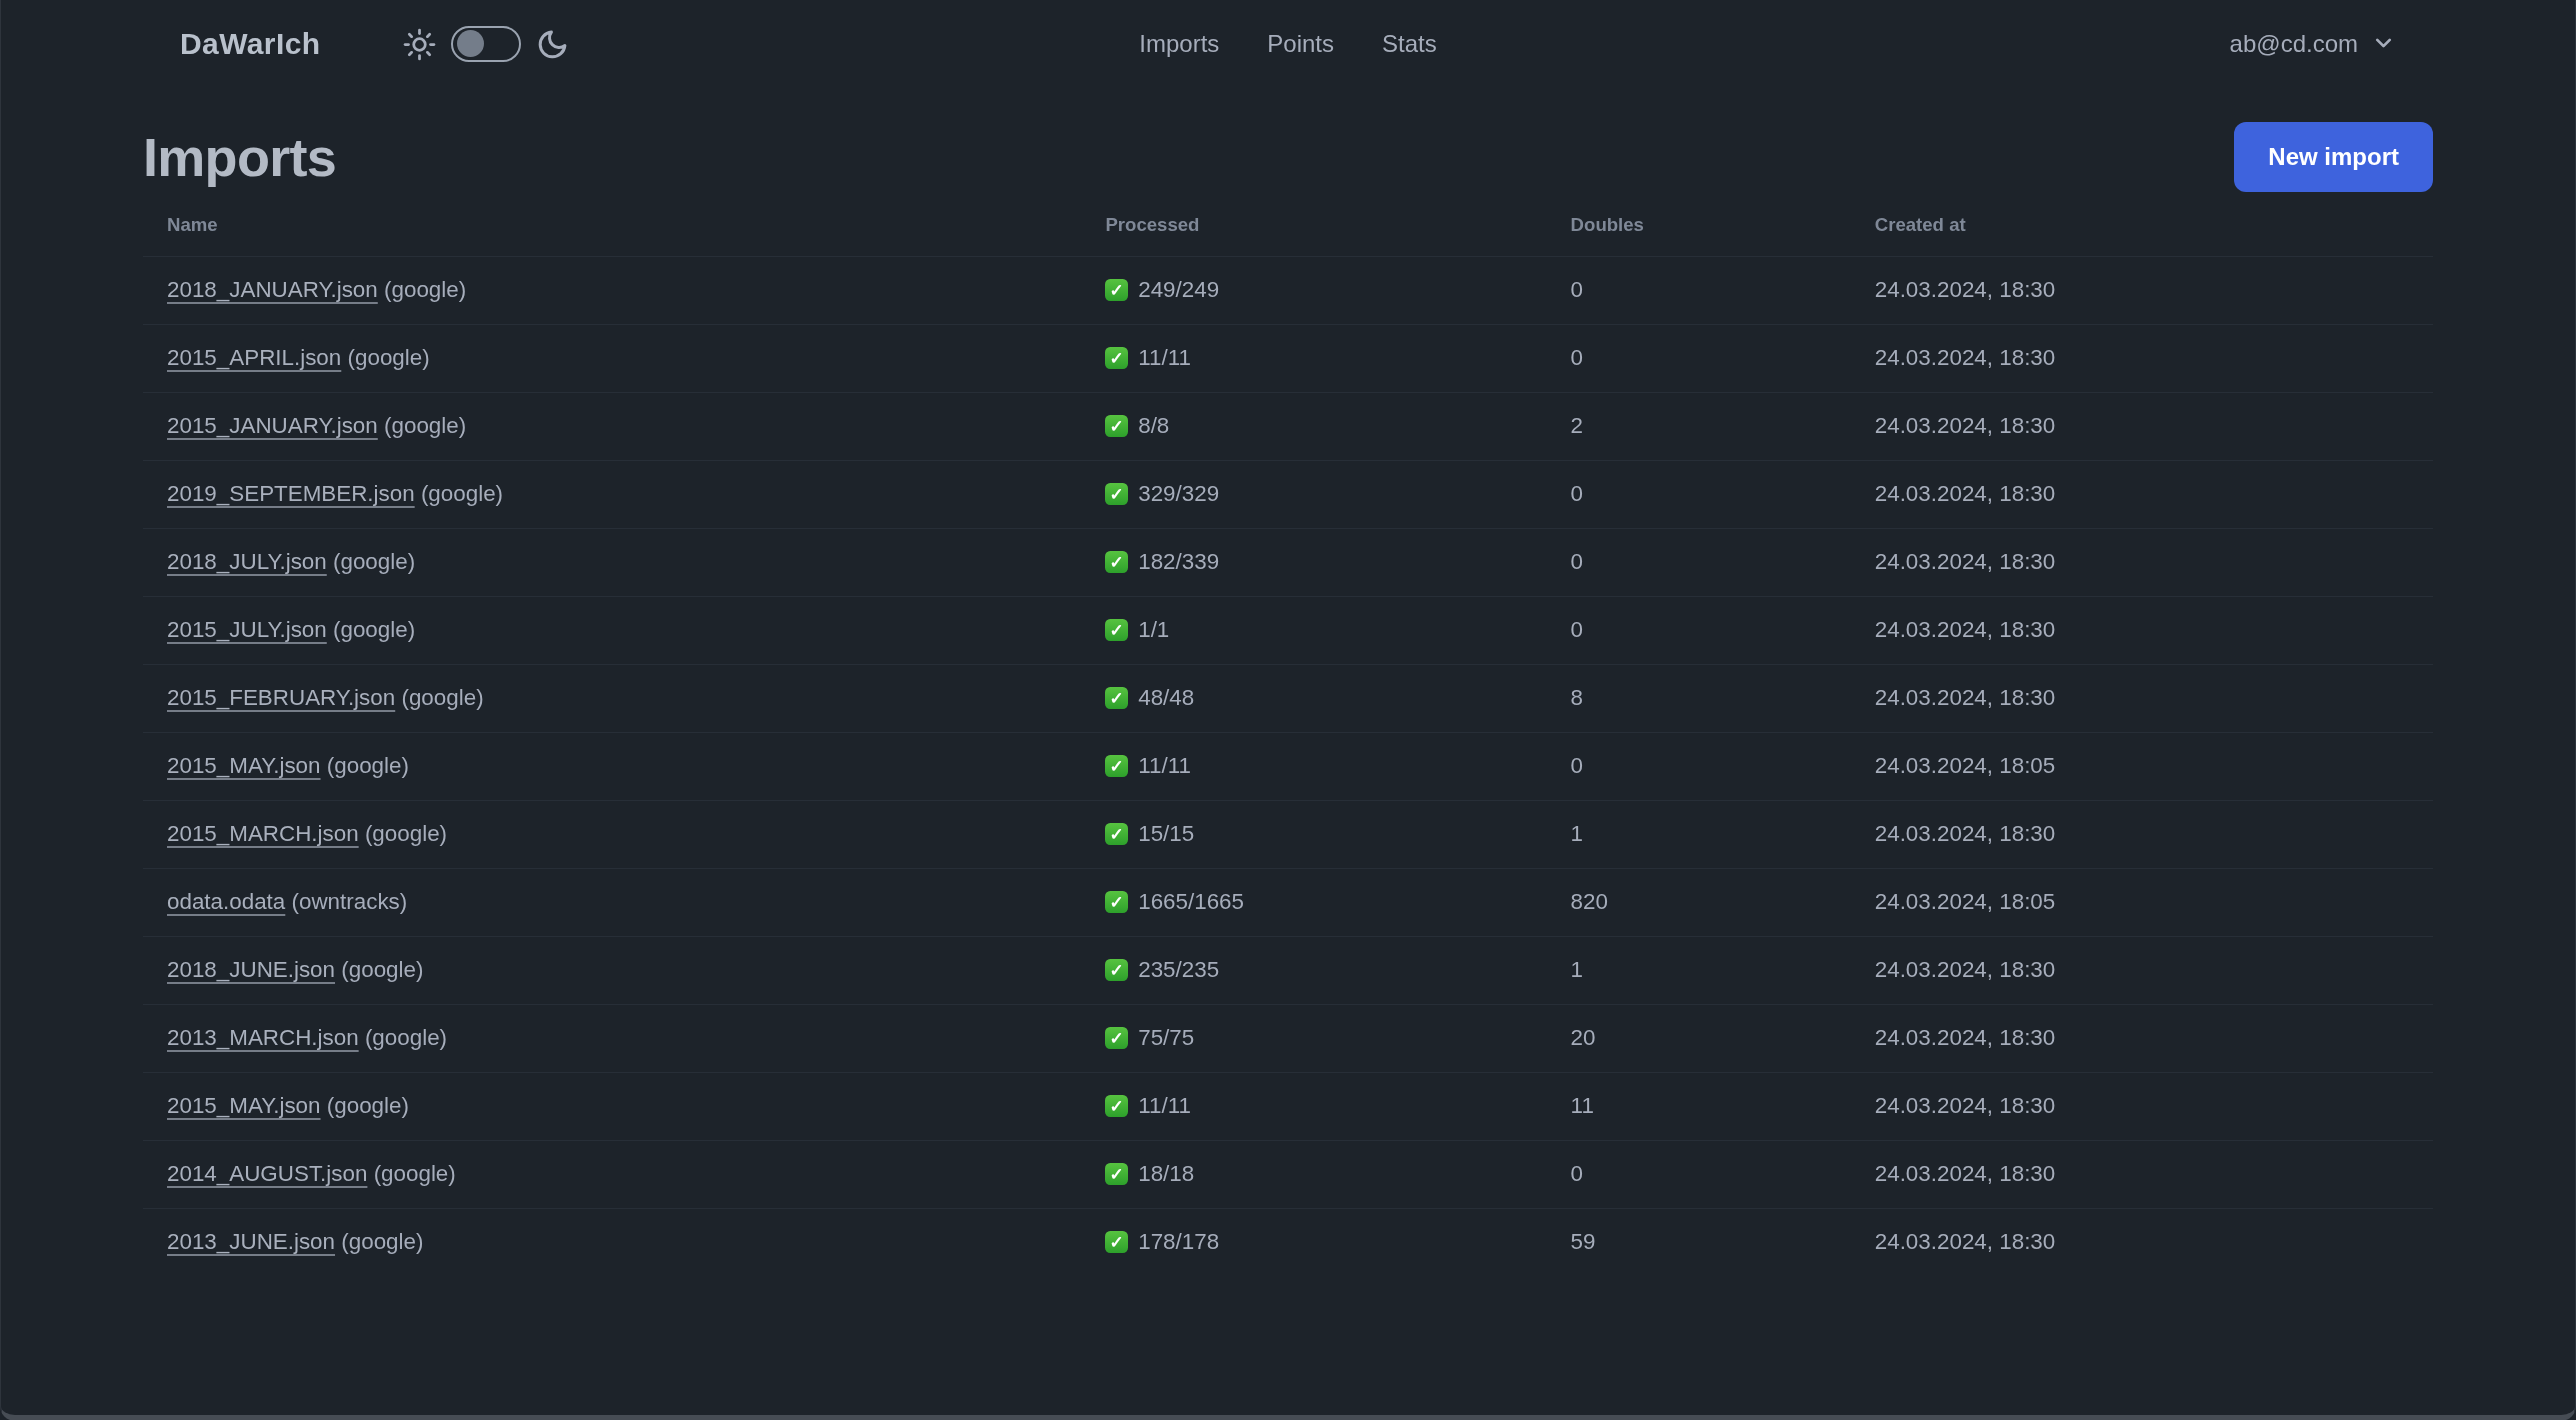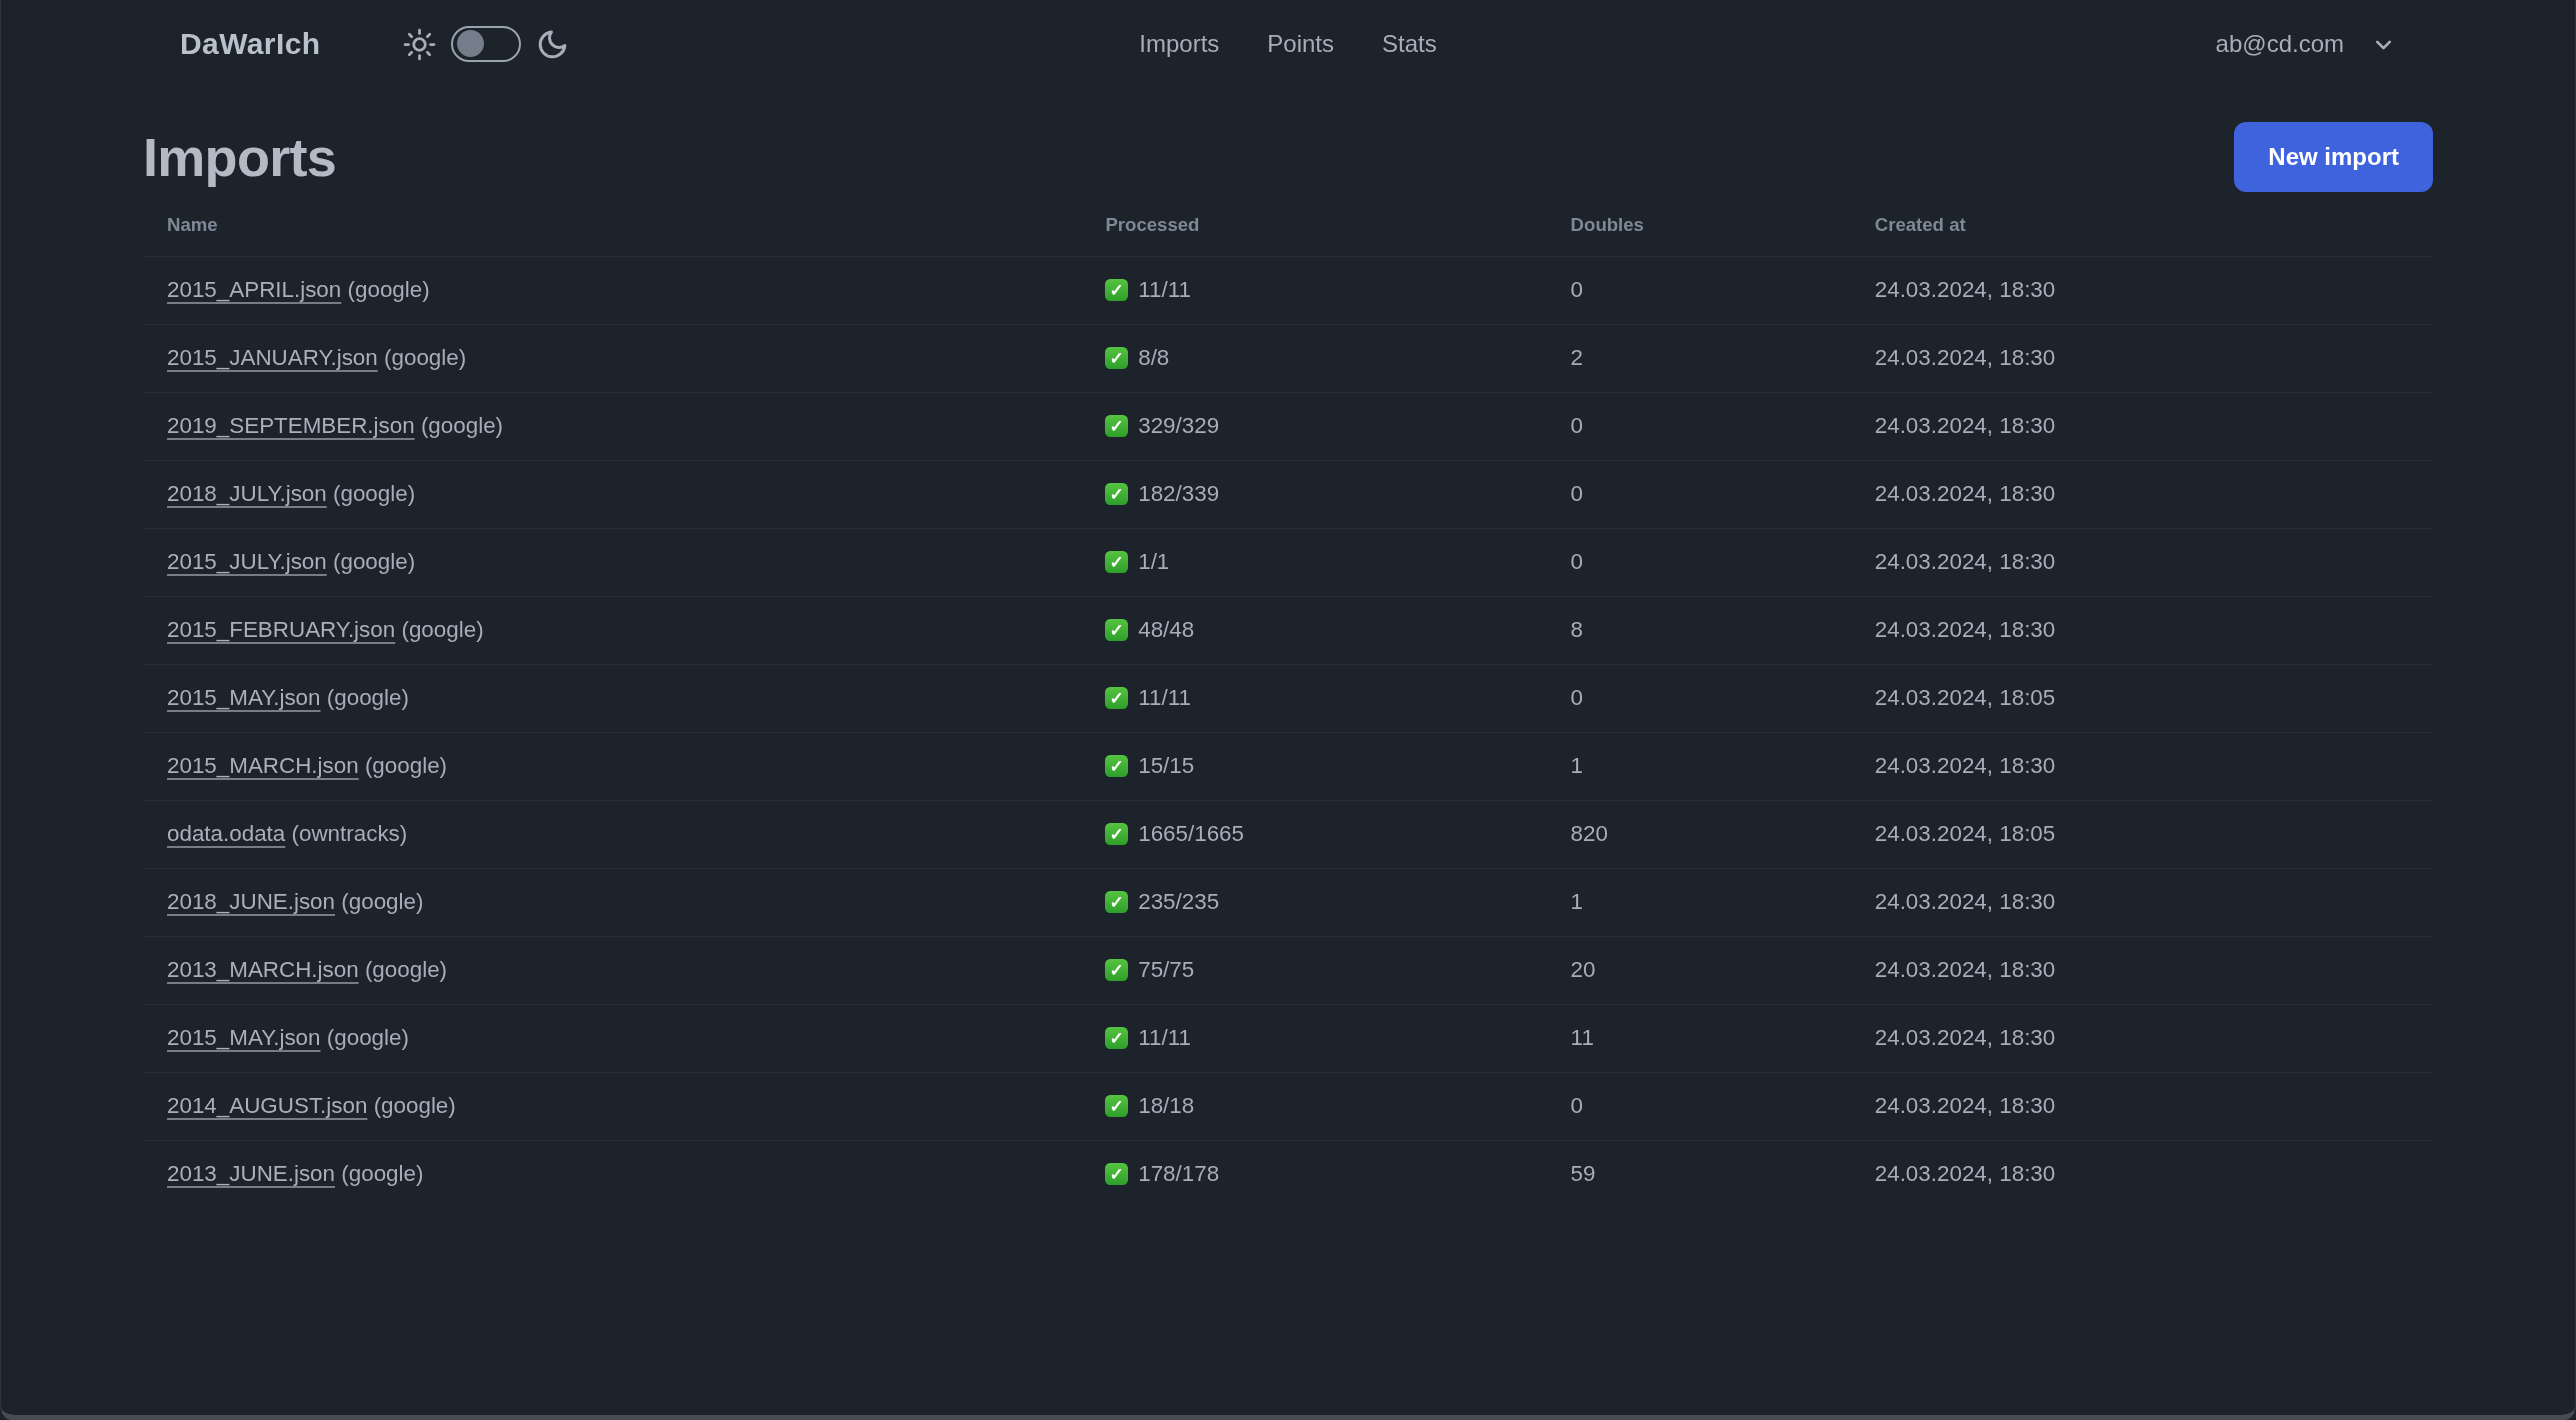--- a/index.html
+++ b/index.html
@@ -40,21 +40,21 @@
     width:27px; height:27px; border-radius:50%;
     background:#747d8a;
   }
   .nav-center {
     position:absolute; left:50%; top:0; height:100%;
     transform:translateX(-50%);
     display:flex; align-items:center; gap:48px;
   }
   .nav-link { font-size:24px; color:#a6adbb; cursor:pointer; white-space:nowrap; }
   .user-menu {
-    margin-left:auto; display:flex; align-items:center; gap:27px; cursor:pointer;
+    margin-left:auto; display:flex; gap:13px; cursor:pointer;
   }
   .user-email { font-size:24px; color:#a6adbb; }
   .icon-chevron { width:25px; height:25px; }
 
   
   .main { position:relative; z-index:40; margin:0 143px; }
   .title-row {
     margin-top:34px;
     display:flex; align-items:center; justify-content:space-between;
   }
@@ -167,20 +167,34 @@
     </colgroup>
     <thead>
       <tr>
         <th>Name</th>
         <th>Processed</th>
         <th>Doubles</th>
         <th>Created at</th>
       </tr>
     </thead>
     <tbody>
+  <tr class="t-row">
+    <td>
+      <span class="file-link">2018_JANUARY.json</span>
+      <span class="src"> (google)</span>
+    </td>
+    <td>
+      <span class="proc-cell">
+        <span class="check"></span>
+        <span>249/249</span>
+      </span>
+    </td>
+    <td><span>0</span></td>
+    <td><span>24.03.2024, 18:30</span></td>
+  </tr>
 
   <tr class="t-row">
     <td>
       <span class="file-link">2015_APRIL.json</span>
       <span class="src"> (google)</span>
     </td>
     <td>
       <span class="proc-cell">
         <span class="check"></span>
         <span>11/11</span>

